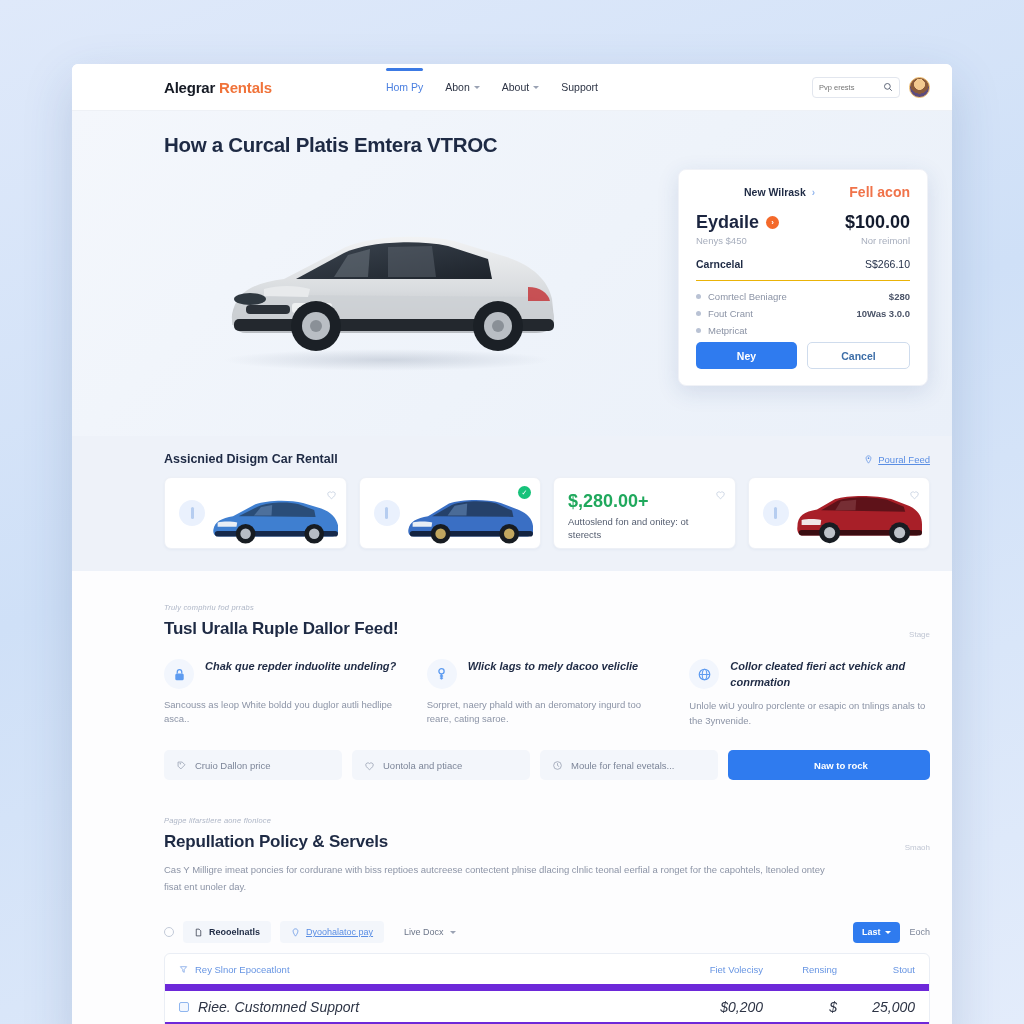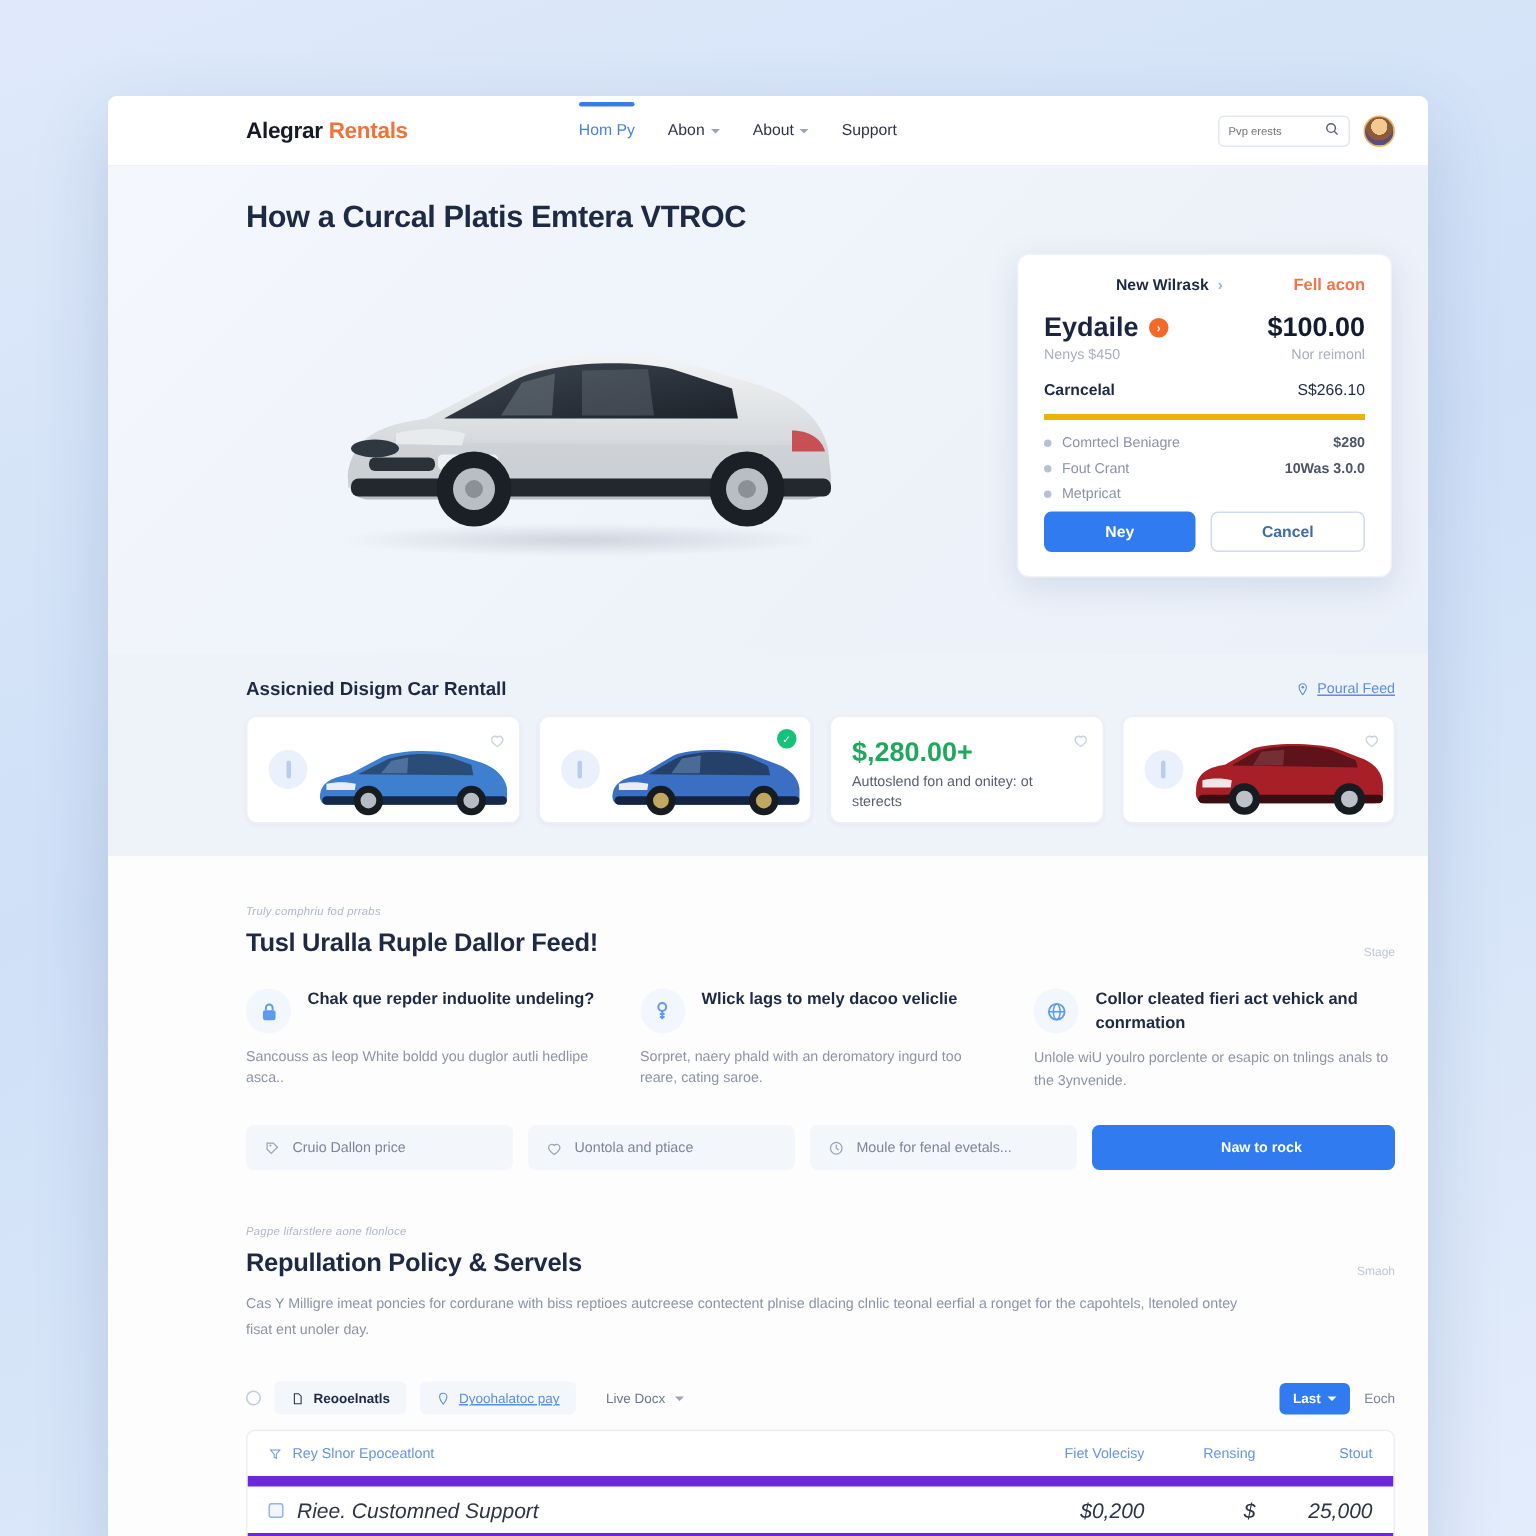--- a/index.html
+++ b/index.html
@@ -74,31 +74,31 @@
 
   
   .price-card {
     position: absolute; right: 24px; top: 58px; width: 250px;
     background: #fff; border-radius: 8px; padding: 14px 17px 16px;
     box-shadow: 0 6px 22px rgba(40,70,130,.13); border: 1px solid #f0f2f7;
   }
   .pc-top { display: flex; align-items: center; justify-content: space-between; margin-bottom: 12px; padding-left: 48px; }
   .pc-top-l { display: flex; align-items: center; gap: 6px; font-size: 10.5px; font-weight: 700; color: #1e2a44; }
   .chev-r { color: #93b6ee; font-size: 10px; }
-  .pc-flag { font-size: 11px; color: #f0734a; font-weight: 600; }
+  .pc-flag { font-size: 14px; color: #f0734a; font-weight: 600; }
   .pc-row { display: flex; align-items: flex-start; justify-content: space-between; }
   .pc-name { font-size: 18px; font-weight: 700; color: #1b2540; display: flex; align-items: center; gap: 7px; }
   .badge-o {
     width: 13px; height: 13px; border-radius: 50%; background: #f4692a;
     color: #fff; font-size: 8px; display: flex; align-items: center; justify-content: center;
   }
   .pc-amount { font-size: 18px; font-weight: 700; color: #131b2e; }
   .pc-sub { font-size: 9.5px; color: #a7aebd; margin-top: 2px; }
   .pc-sub.r { text-align: right; }
-  .pc-row2 { display: flex; justify-content: space-between; align-items: baseline; margin-top: 12px; padding-bottom: 10px; border-bottom: 4px solid #eab308; gap: 24px; }
+  .pc-row2 { display: flex; justify-content: space-between; align-items: baseline; margin-top: 12px; padding-bottom: 10px; border-bottom: 1px solid #eab308; gap: 24px; }
   .pc-lbl { font-size: 10.5px; font-weight: 700; color: #1e2a44; }
   .pc-val { font-size: 10.5px; font-weight: 400; color: #1e2a44; }
   .pc-list { margin-top: 10px; }
   .pc-li { display: flex; align-items: center; gap: 7px; font-size: 9.5px; color: #8b93a5; margin-bottom: 6px; }
   .dot { width: 5px; height: 5px; border-radius: 50%; background: #b9c2d4; flex: 0 0 auto; }
   .pc-li .li-val { margin-left: auto; color: #4b5468; font-weight: 600; }
   .pc-btns { display: flex; gap: 10px; margin-top: 4px; }
   .btn {
     flex: 1; height: 27px; border-radius: 5px; font-size: 10.5px; font-weight: 700;
     display: flex; align-items: center; justify-content: center; cursor: pointer;
@@ -127,21 +127,21 @@
 
   
   .sec { padding: 0 22px 0 92px; background: #fdfdfe; }
   .eyebrow { font-size: 7.5px; color: #aeb6c6; font-style: italic; letter-spacing: .2px; }
   .sec-head { display: flex; align-items: flex-end; justify-content: space-between; }
   .sec-title { font-size: 17px; font-weight: 700; color: #1e2a44; letter-spacing: -.2px; }
   .sec-aside { font-size: 8px; color: #c0c6d3; }
 
   .feat-grid { display: flex; gap: 22px; margin-top: 20px; }
   .feat { flex: 1; }
-  .feat-top { display: flex; gap: 11px; align-items: flex-start; }
+  .feat-top { display: flex; gap: 11px; align-items: flex-start; font-style: italic; }
   .feat-ico {
     width: 30px; height: 30px; border-radius: 50%; background: #f2f6fd;
     display: flex; align-items: center; justify-content: center; flex: 0 0 auto;
   }
   .feat-title { font-size: 11px; font-weight: 700; color: #1e2a44; line-height: 1.42; }
   .feat-desc { font-size: 9.5px; color: #8c94a6; line-height: 1.52; margin-top: 9px; }
 
   .chips { display: flex; gap: 10px; margin-top: 22px; }
   .chip {
     flex: 1; height: 30px; background: #f3f6fb; border-radius: 5px;

